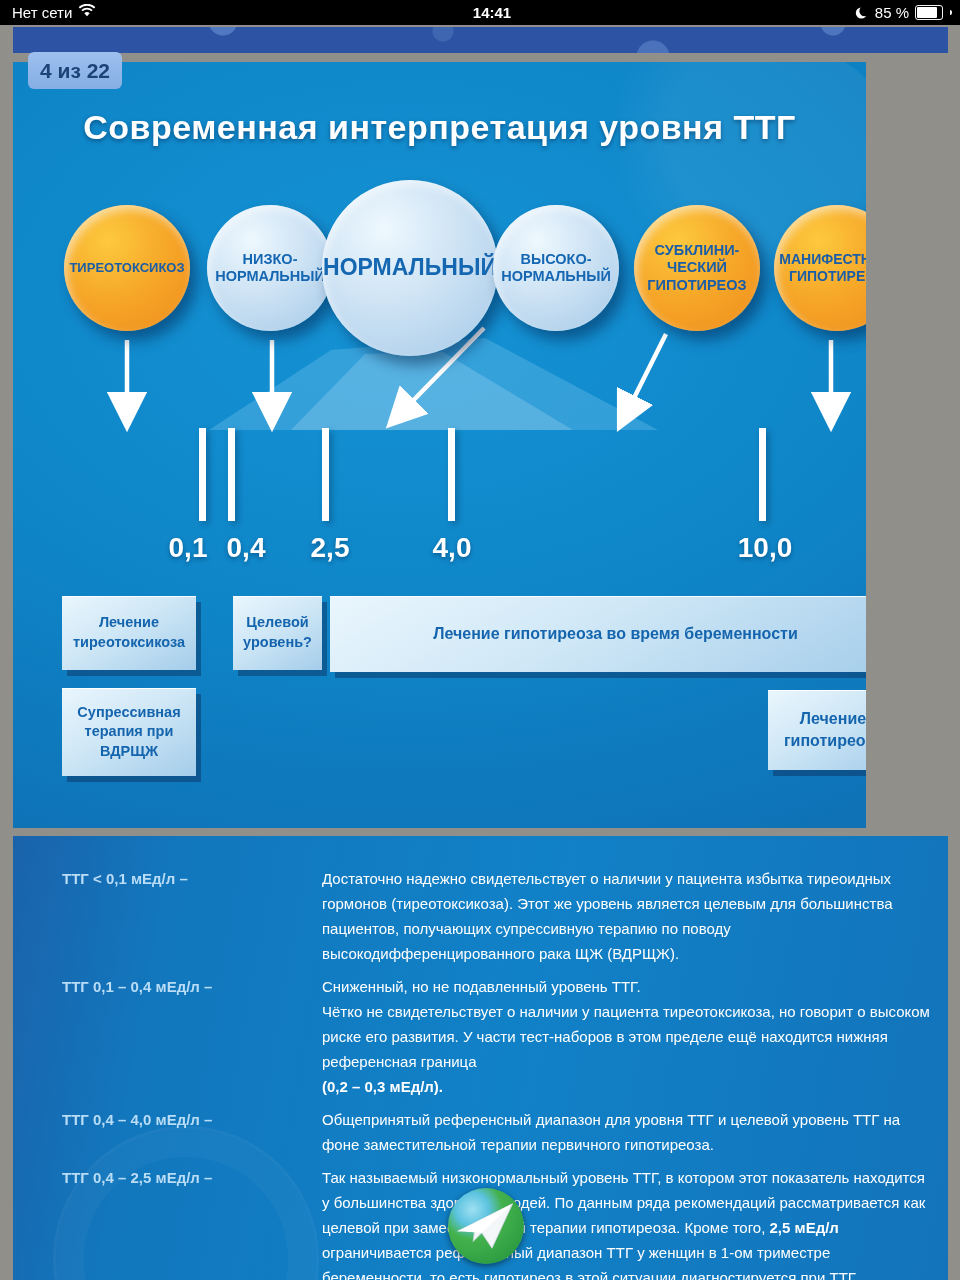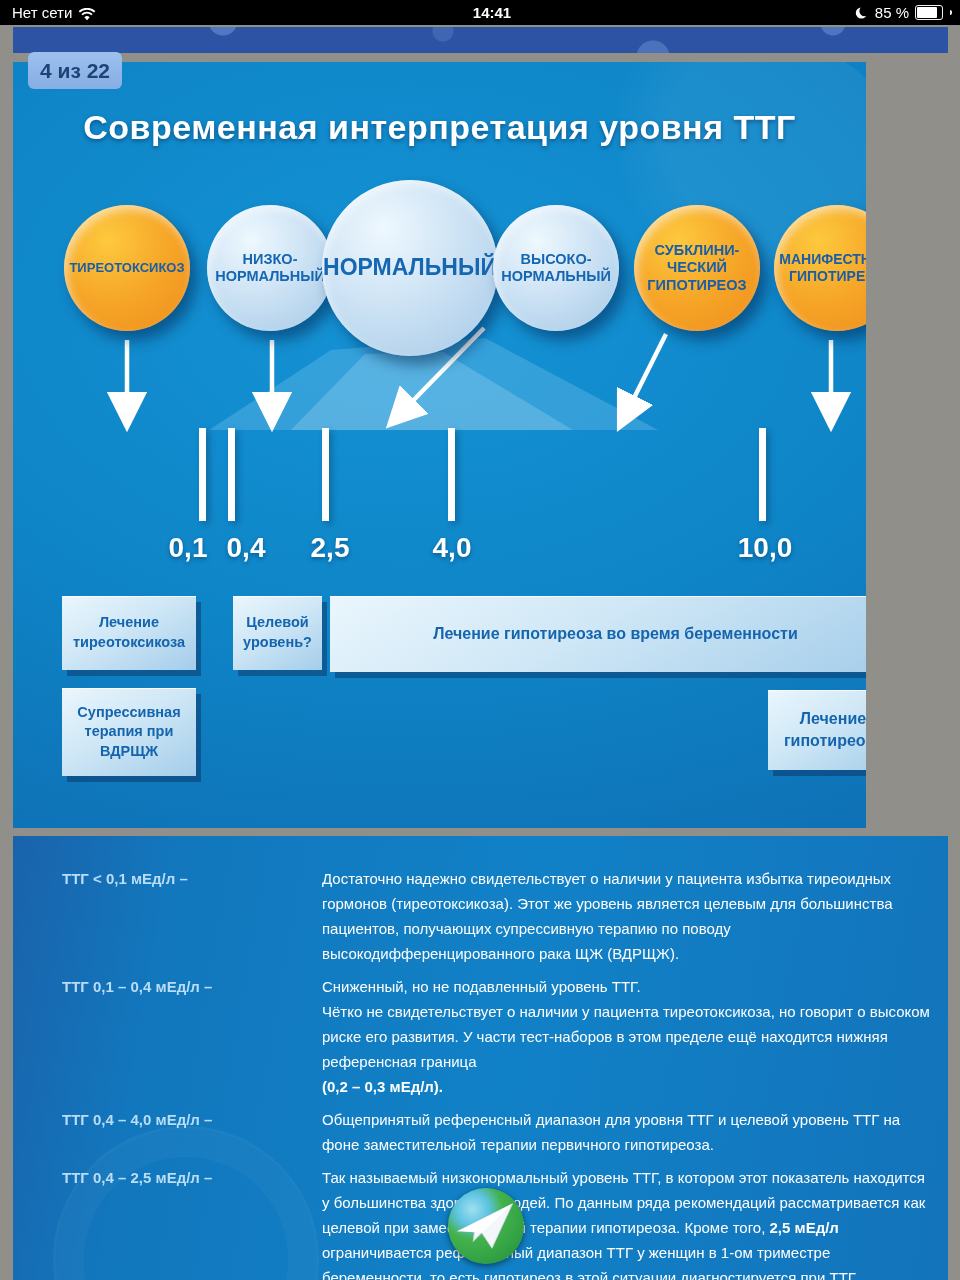--- a/index.html
+++ b/index.html
@@ -3,21 +3,21 @@
 <meta charset="utf-8">
 <style>
   html,body{margin:0;padding:0;}
   body{width:960px;height:1280px;position:relative;overflow:hidden;background:#918f8a;
        font-family:"Liberation Sans","DejaVu Sans",sans-serif;-webkit-font-smoothing:antialiased;}
   .abs{position:absolute;}
 
   
   .statusbar{position:absolute;left:0;top:0;width:960px;height:25px;background:#000;color:#fff;
              display:flex;align-items:center;font-size:15px;}
-  .sb-left{position:absolute;left:12px;display:flex;align-items:flex-end;gap:6px;}
+  .sb-left{position:absolute;left:12px;display:flex;align-items:flex-start;gap:6px;}
   .sb-time{position:absolute;left:0;right:0;text-align:center;font-weight:700;padding-left:24px;}
   .sb-right{position:absolute;right:8px;display:flex;align-items:center;gap:6px;}
   .battery{width:24px;height:11px;border:1px solid rgba(255,255,255,.95);border-radius:3px;
            padding:1px;display:flex;}
   .battery-fill{height:100%;background:#fff;border-radius:1px;}
   .battery-cap{width:2px;height:5px;background:rgba(255,255,255,.95);border-radius:0 2px 2px 0;margin-left:1px;}
 
   
   .prev-strip{position:absolute;left:13px;top:27px;width:935px;height:26px;background:#2d54a4;
     background-image:radial-gradient(circle at 210px -6px, rgba(110,150,215,.55) 0 14px, transparent 15px),

